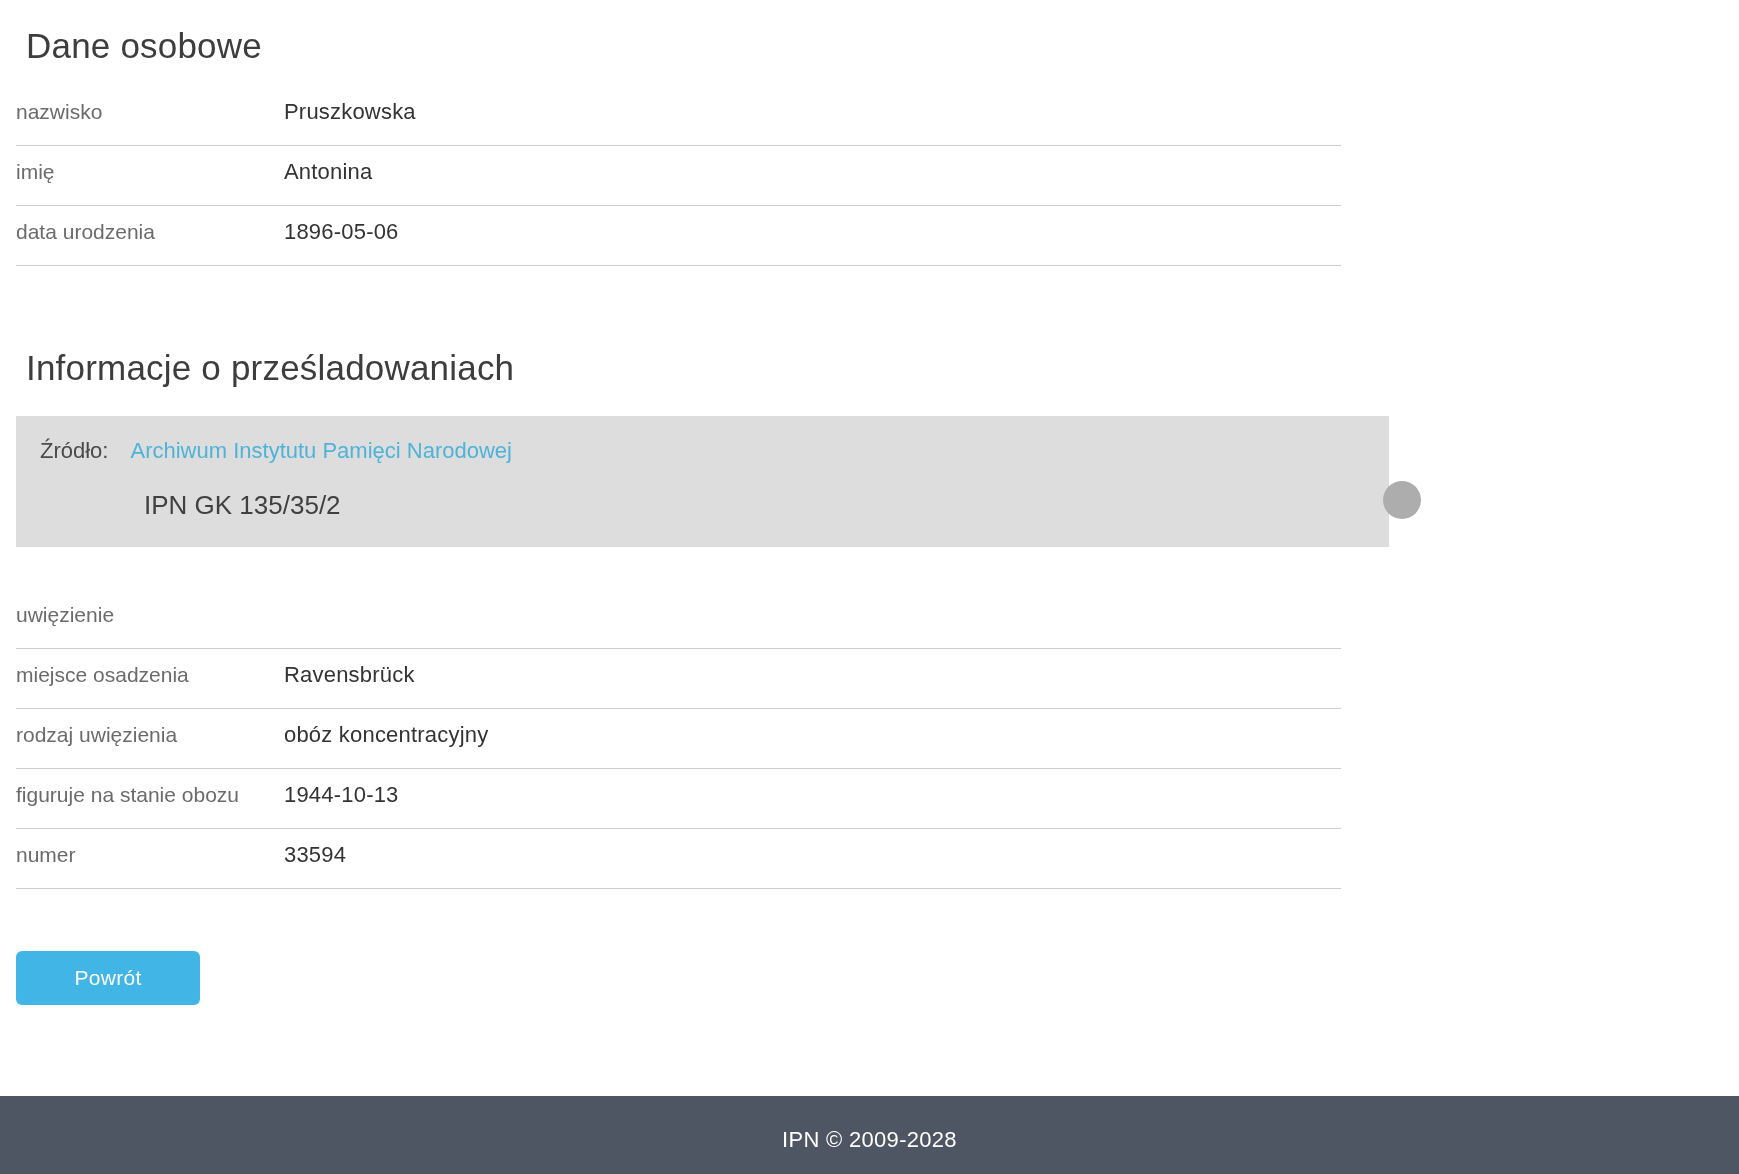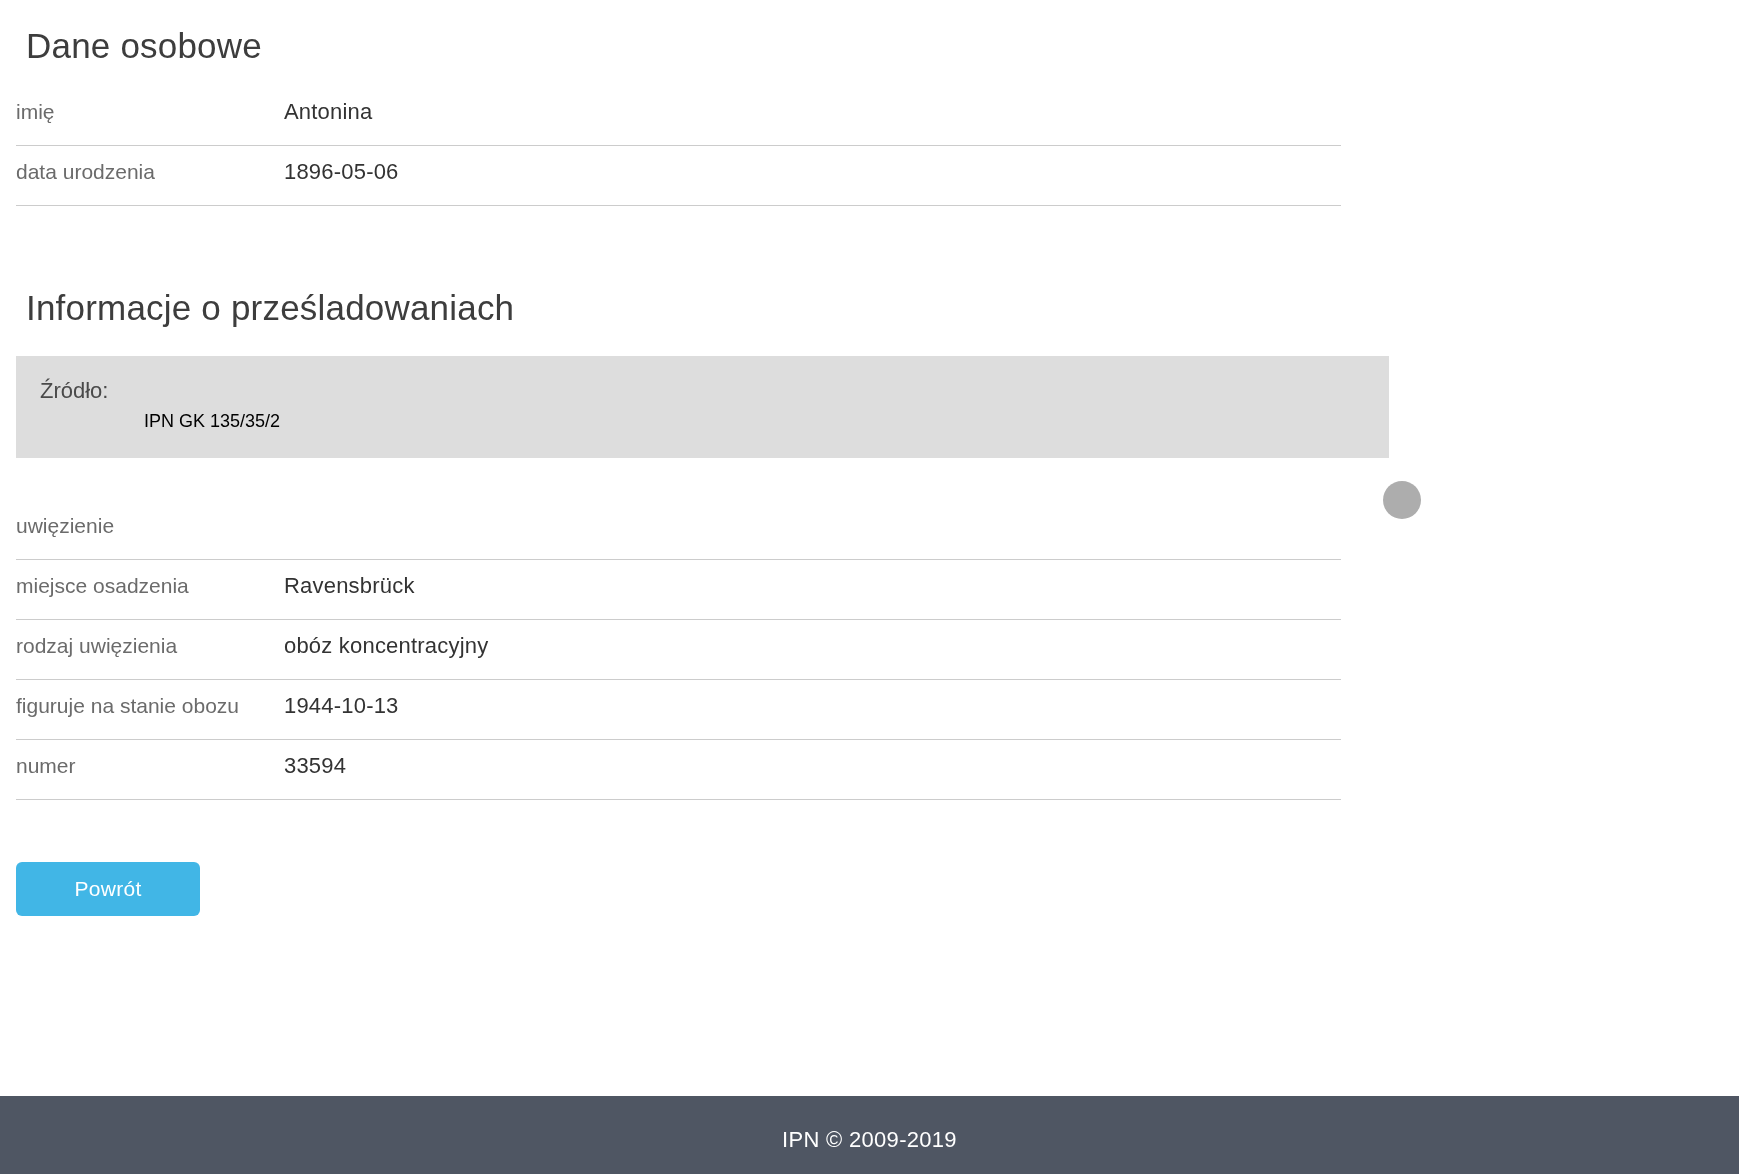--- a/index.html
+++ b/index.html
@@ -85,23 +85,23 @@
     color: #4a4a4a;
     margin-right: 22px;
     white-space: nowrap;
   }
   .source-link {
     color: #4eb3d9;
     text-decoration: none;
     cursor: pointer;
   }
   .source-sub {
-    font-size: 18px;
-    color: #000000;
-    margin-top: 7px;
+    font-size: 26px;
+    color: #404040;
+    margin-top: 26px;
     padding-left: 104px;
   }
   .btn-wrap {
     padding: 62px 0 56px 0;
   }
   .btn-back {
     display: inline-block;
     background: #41b6e6;
     color: #ffffff;
     border: none;
@@ -142,34 +142,39 @@
 <body>
 
 <div class="page">
 
   <div class="content">
 
     <h1 class="section-title">Dane osobowe</h1>
 
     <div class="fields">
       <div class="row">
+        <div class="label">nazwisko</div>
+        <div class="value">Pruszkowska</div>
+      </div>
+      <div class="row">
         <div class="label">imię</div>
         <div class="value">Antonina</div>
       </div>
       <div class="row">
         <div class="label">data urodzenia</div>
         <div class="value">1896-05-06</div>
       </div>
     </div>
 
     <h1 class="section-title second">Informacje o prześladowaniach</h1>
 
     <div class="source-box">
       <div class="source-line">
         <span class="source-label">Źródło:</span>
+        <a class="source-link" href="#">Archiwum Instytutu Pamięci Narodowej</a>
       </div>
       <div class="source-sub">IPN GK 135/35/2</div>
     </div>
 
     <div class="fields">
       <div class="row single">
         <div class="label">uwięzienie</div>
       </div>
       <div class="row">
         <div class="label">miejsce osadzenia</div>
@@ -191,16 +196,16 @@
 
     <div class="btn-wrap">
       <button class="btn-back">Powrót</button>
     </div>
 
   </div>
 
   <div class="scroll-dot"></div>
 
   <div class="footer">
-    <span>IPN © 2009-2019</span>
+    <span>IPN © 2009-2028</span>
   </div>
 
 </div>
 
 </body></html>

